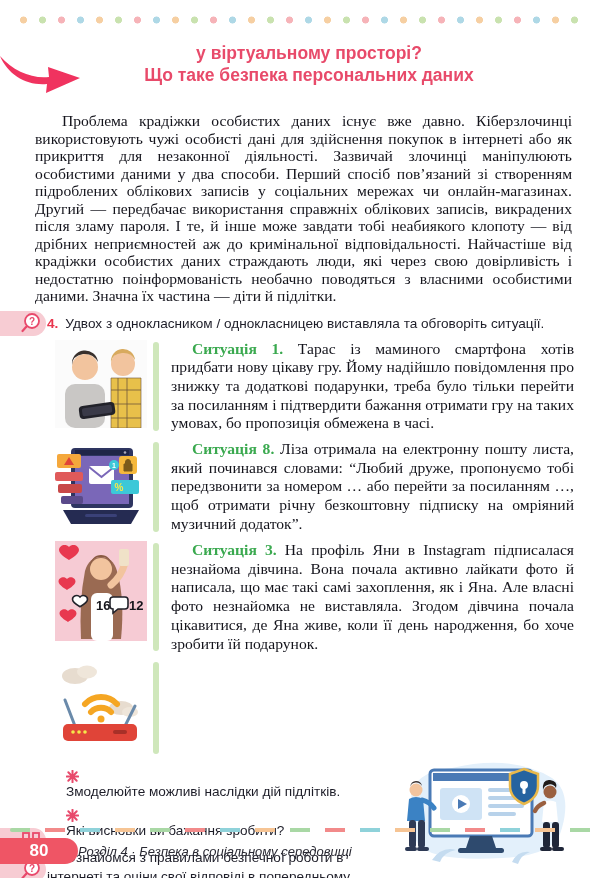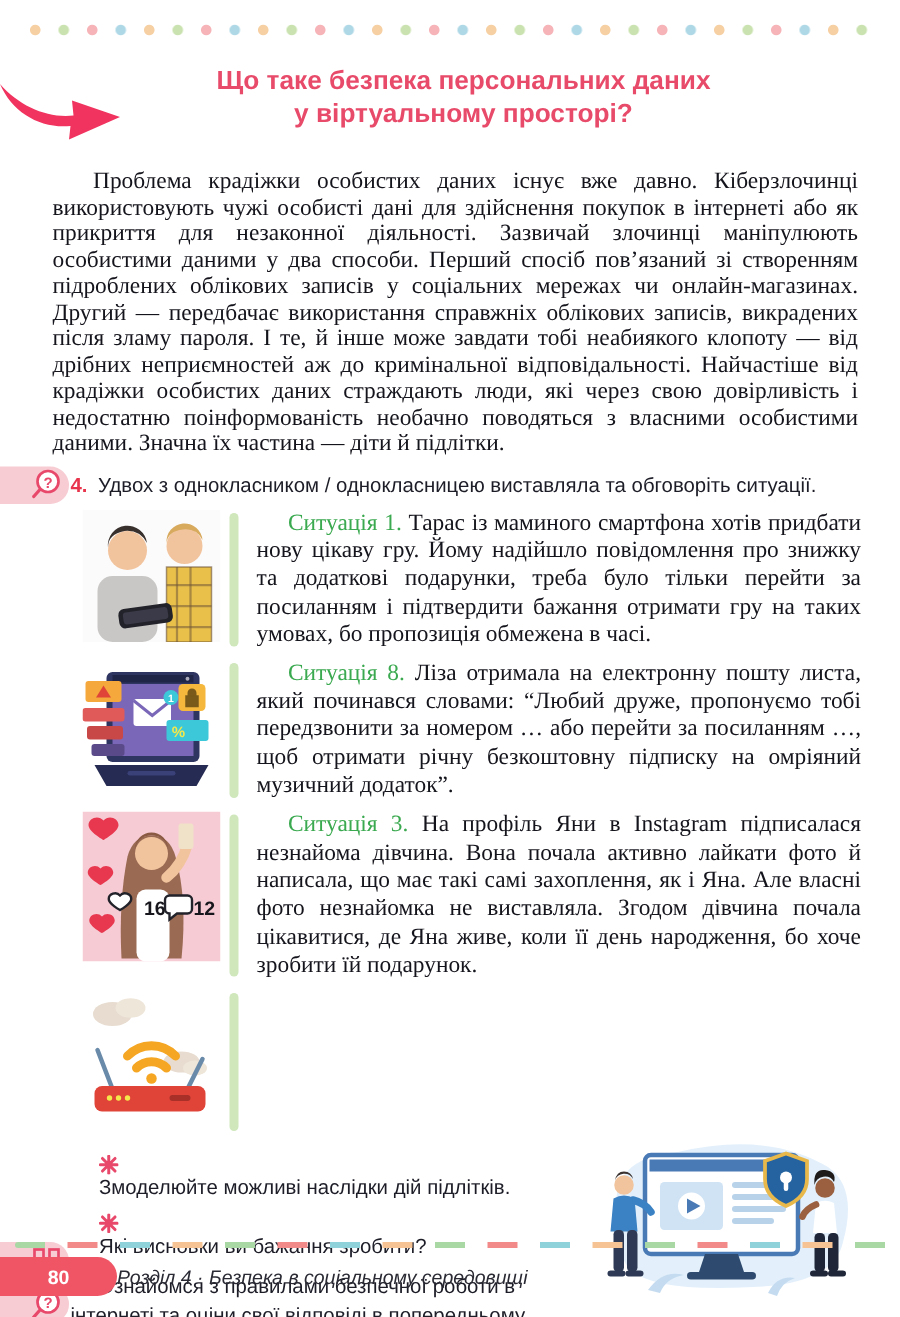--- a/index.html
+++ b/index.html
@@ -38,21 +38,21 @@
   .pill-task4{top:-3px;}
   .pill-qr{top:-20px;}
   .pill-q{top:9px;}
 
   .sit{display:flex;margin:7px 26px 0 55px;align-items:stretch;}
   .sit-img{flex:0 0 92px;}
   .sit-img svg{display:block;}
   .sit-bar{flex:0 0 6px;background:#cfe7bb;border-radius:3px;margin:2px 0 2px 6px;}
   .sit-text{flex:1;margin:0 0 0 12px;text-align:justify;text-indent:21px;
     font-size:15.6px;line-height:18.7px;}
-  .sit-label{color:#3aa94f;font-weight:normal;}
+  .sit-label{color:#3aa94f;font-weight:bold;}
 
   .lower{display:flex;margin:10px 26px 0 0;}
   .lower-left{flex:1;}
   .bullet-row{display:flex;align-items:flex-start;margin:2px 0 6px 66px;
     font-family:"Liberation Sans","DejaVu Sans",sans-serif;font-size:13.6px;line-height:18px;color:#1d1d28;flex-direction:column;}
   .bullet-row .bicon{margin:2px 9px 0 0;flex:0 0 auto;}
   .task5{margin-top:8px;padding-left:47px;max-width:390px;}
   .illus{flex:0 0 182px;margin-top:-14px;}
 
   .dashes{position:absolute;left:10px;right:0;bottom:46px;height:4px;
@@ -61,38 +61,38 @@
       linear-gradient(90deg,#f28a8a 0 20px,transparent 20px),
       linear-gradient(90deg,#8fd2da 0 20px,transparent 20px),
       linear-gradient(90deg,#f6c494 0 20px,transparent 20px);
     background-size:140px 4px;
     background-position:0 0,35px 0,70px 0,105px 0;
     background-repeat:repeat-x;border-radius:2px;}
 
   .footer{position:absolute;left:0;bottom:14px;display:flex;align-items:center;}
   .page-num{width:78px;height:26px;background:#ef5565;border-radius:0 13px 13px 0;
     color:#ffffff;font-family:"Liberation Sans","DejaVu Sans",sans-serif;font-weight:bold;
-    font-size:13px;display:flex;align-items:center;justify-content:center;}
+    font-size:17px;display:flex;align-items:center;justify-content:center;}
   .chapter{font-family:"Liberation Sans","DejaVu Sans",sans-serif;
     font-style:italic;font-size:13px;color:#2a2a34;}
 </style>
 </head>
 <body>
 
 <div class="page">
 
   <div class="dots"></div>
 
   <div class="header">
     <svg class="arrow" viewBox="0 0 82 46">
       <path d="M0 8 C 13 23 32 31 49 29 L 48 19 L 80 30 L 46 45 L 47 36 C 27 38 8 27 0 8 Z" fill="#f0335f"></path>
     </svg>
     <h1 class="title">
+      <span>у віртуальному просторі?</span>
       <span>Що таке безпека персональних даних</span>
-      <span>у віртуальному просторі?</span>
     </h1>
   </div>
 
   <p class="intro">Проблема крадіжки особистих даних існує вже давно. Кіберзлочинці використовують чужі особисті дані для здійснення покупок в інтернеті або як прикриття для незаконної діяльності. Зазвичай злочинці маніпулюють особистими даними у два способи. Перший спосіб пов’язаний зі створенням підроблених облікових записів у соціальних мережах чи онлайн-магазинах. Другий — передбачає використання справжніх облікових записів, викрадених після зламу пароля. І те, й інше може завдати тобі неабиякого клопоту — від дрібних неприємностей аж до кримінальної відповідальності. Найчастіше від крадіжки особистих даних страждають люди, які через свою довірливість і недостатню поінформованість необачно поводяться з власними особистими даними. Значна їх частина — діти й підлітки.</p>
 
   <div class="task task4">
     <div class="pill pill-task4">
       <svg width="22" height="22" viewBox="0 0 22 22">
         <circle cx="12" cy="9" r="7" fill="#ffffff" stroke="#e8496b" stroke-width="1.8"></circle>
         <line x1="6.5" y1="14.5" x2="2.5" y2="19" stroke="#e8496b" stroke-width="2.2" stroke-linecap="round"></line>

